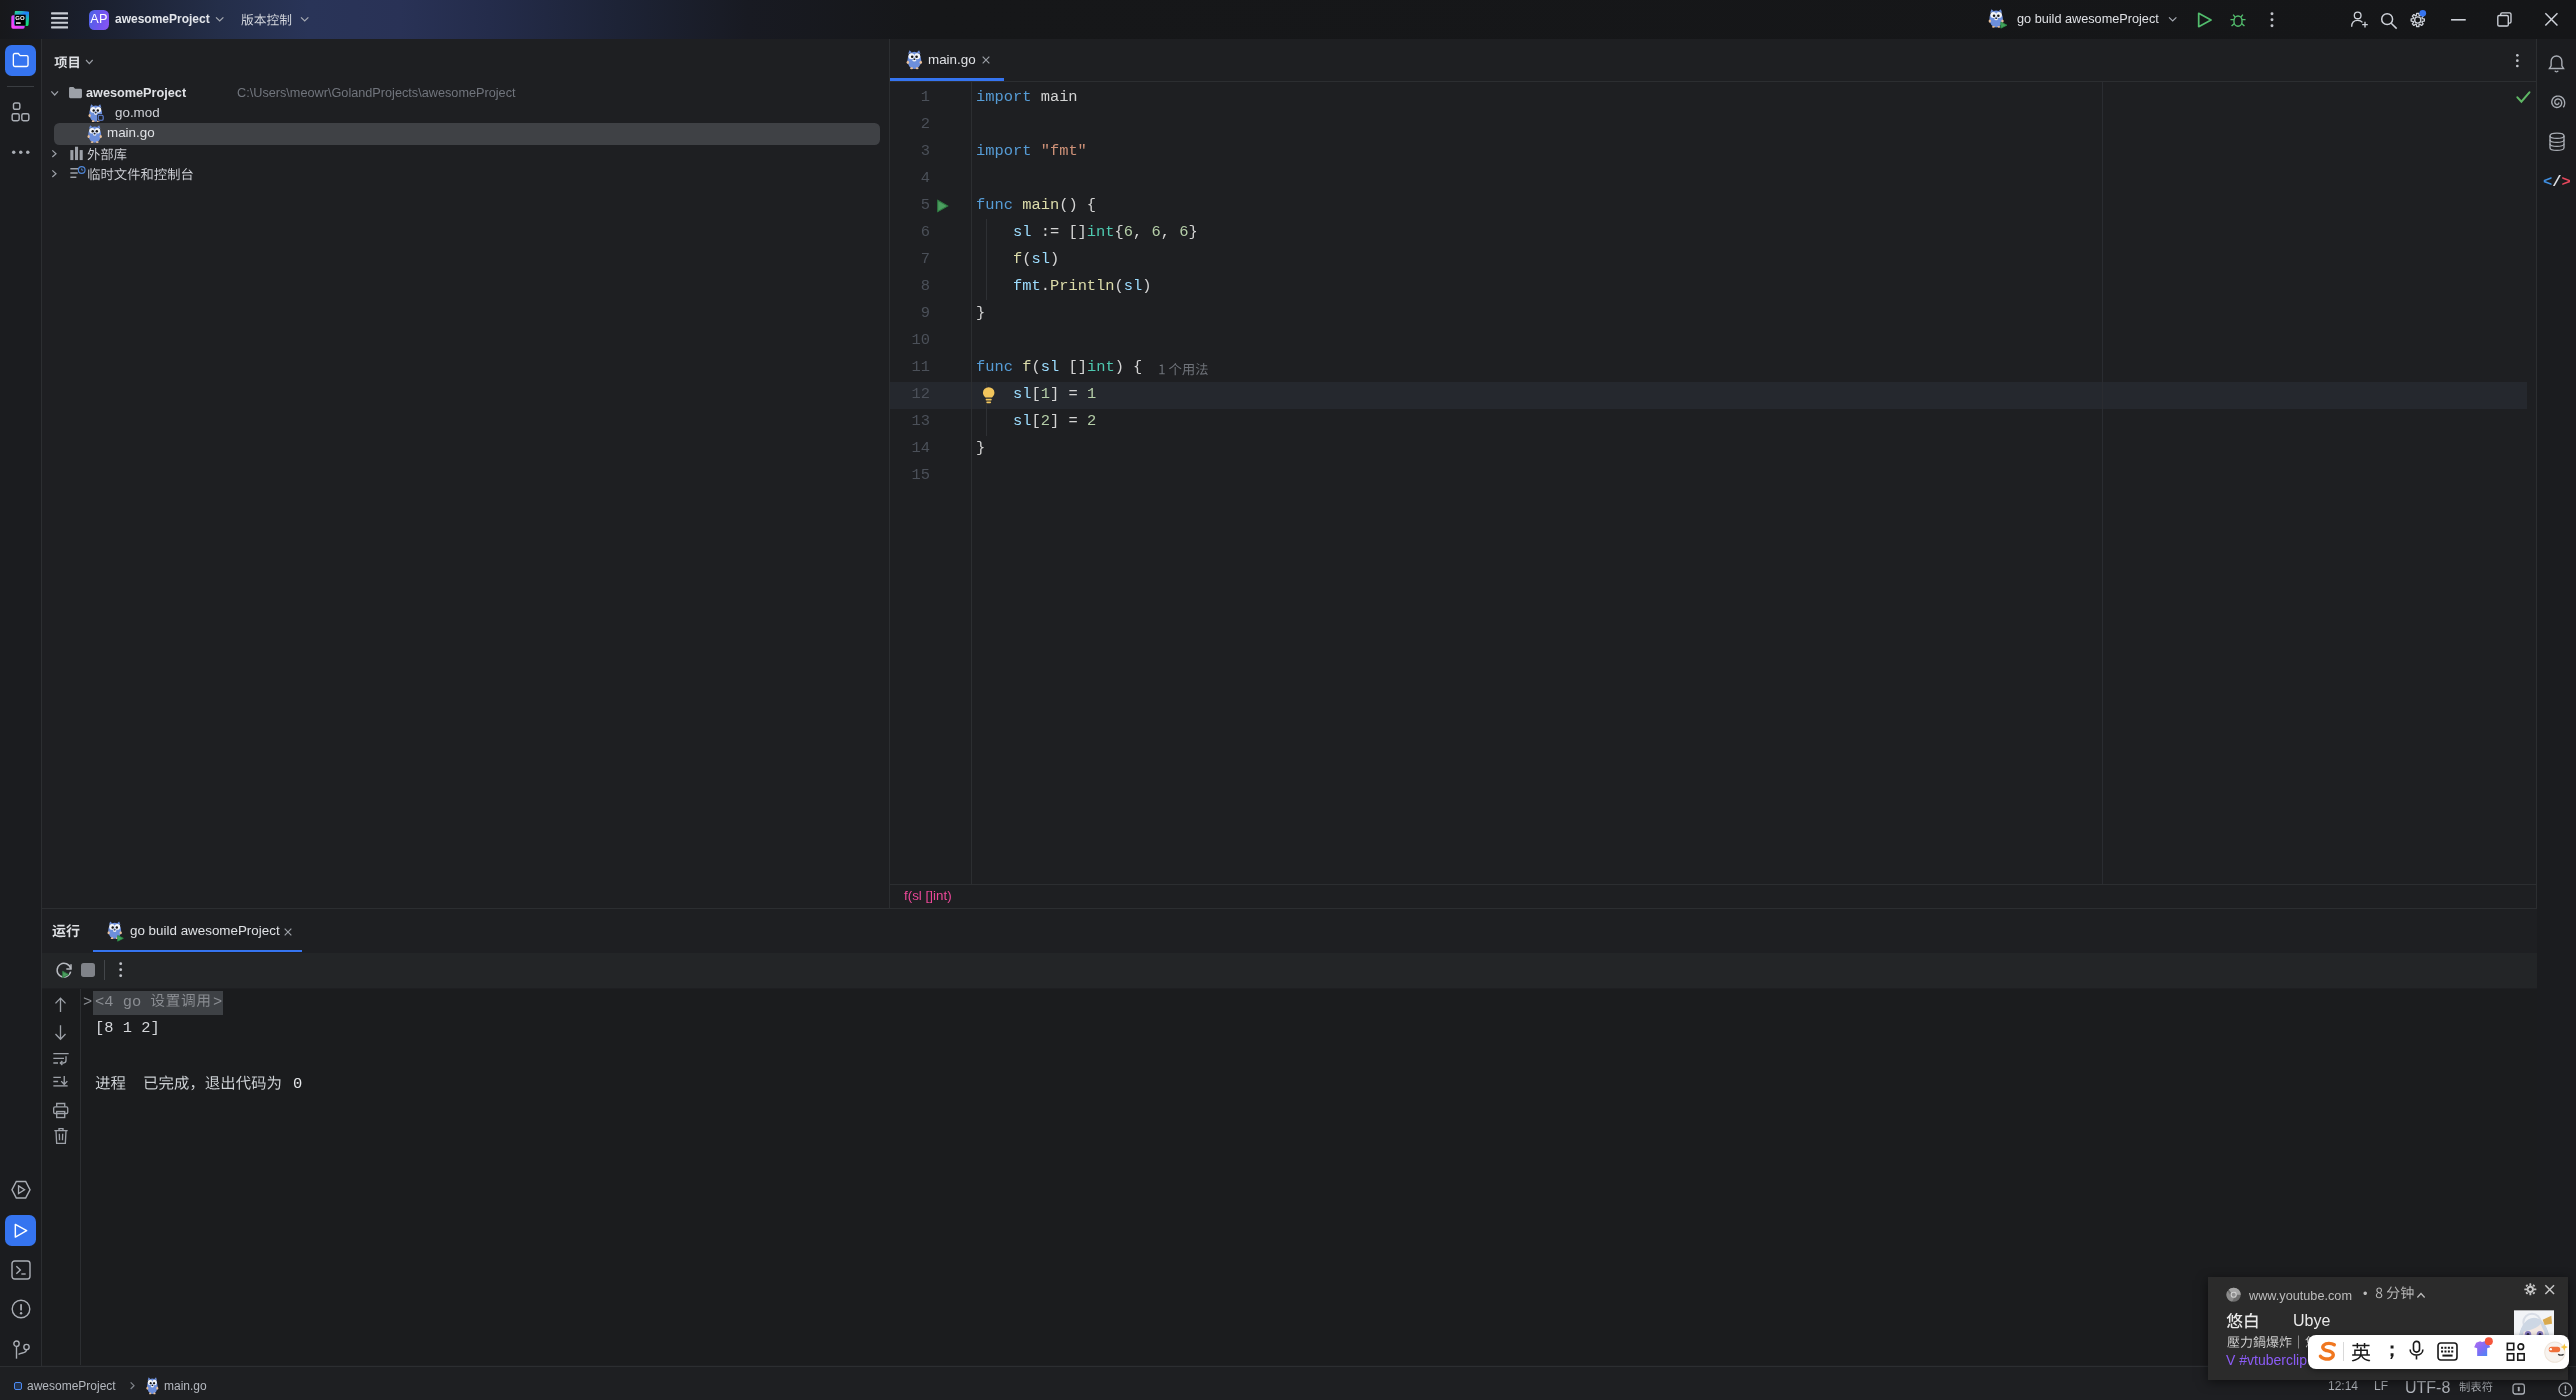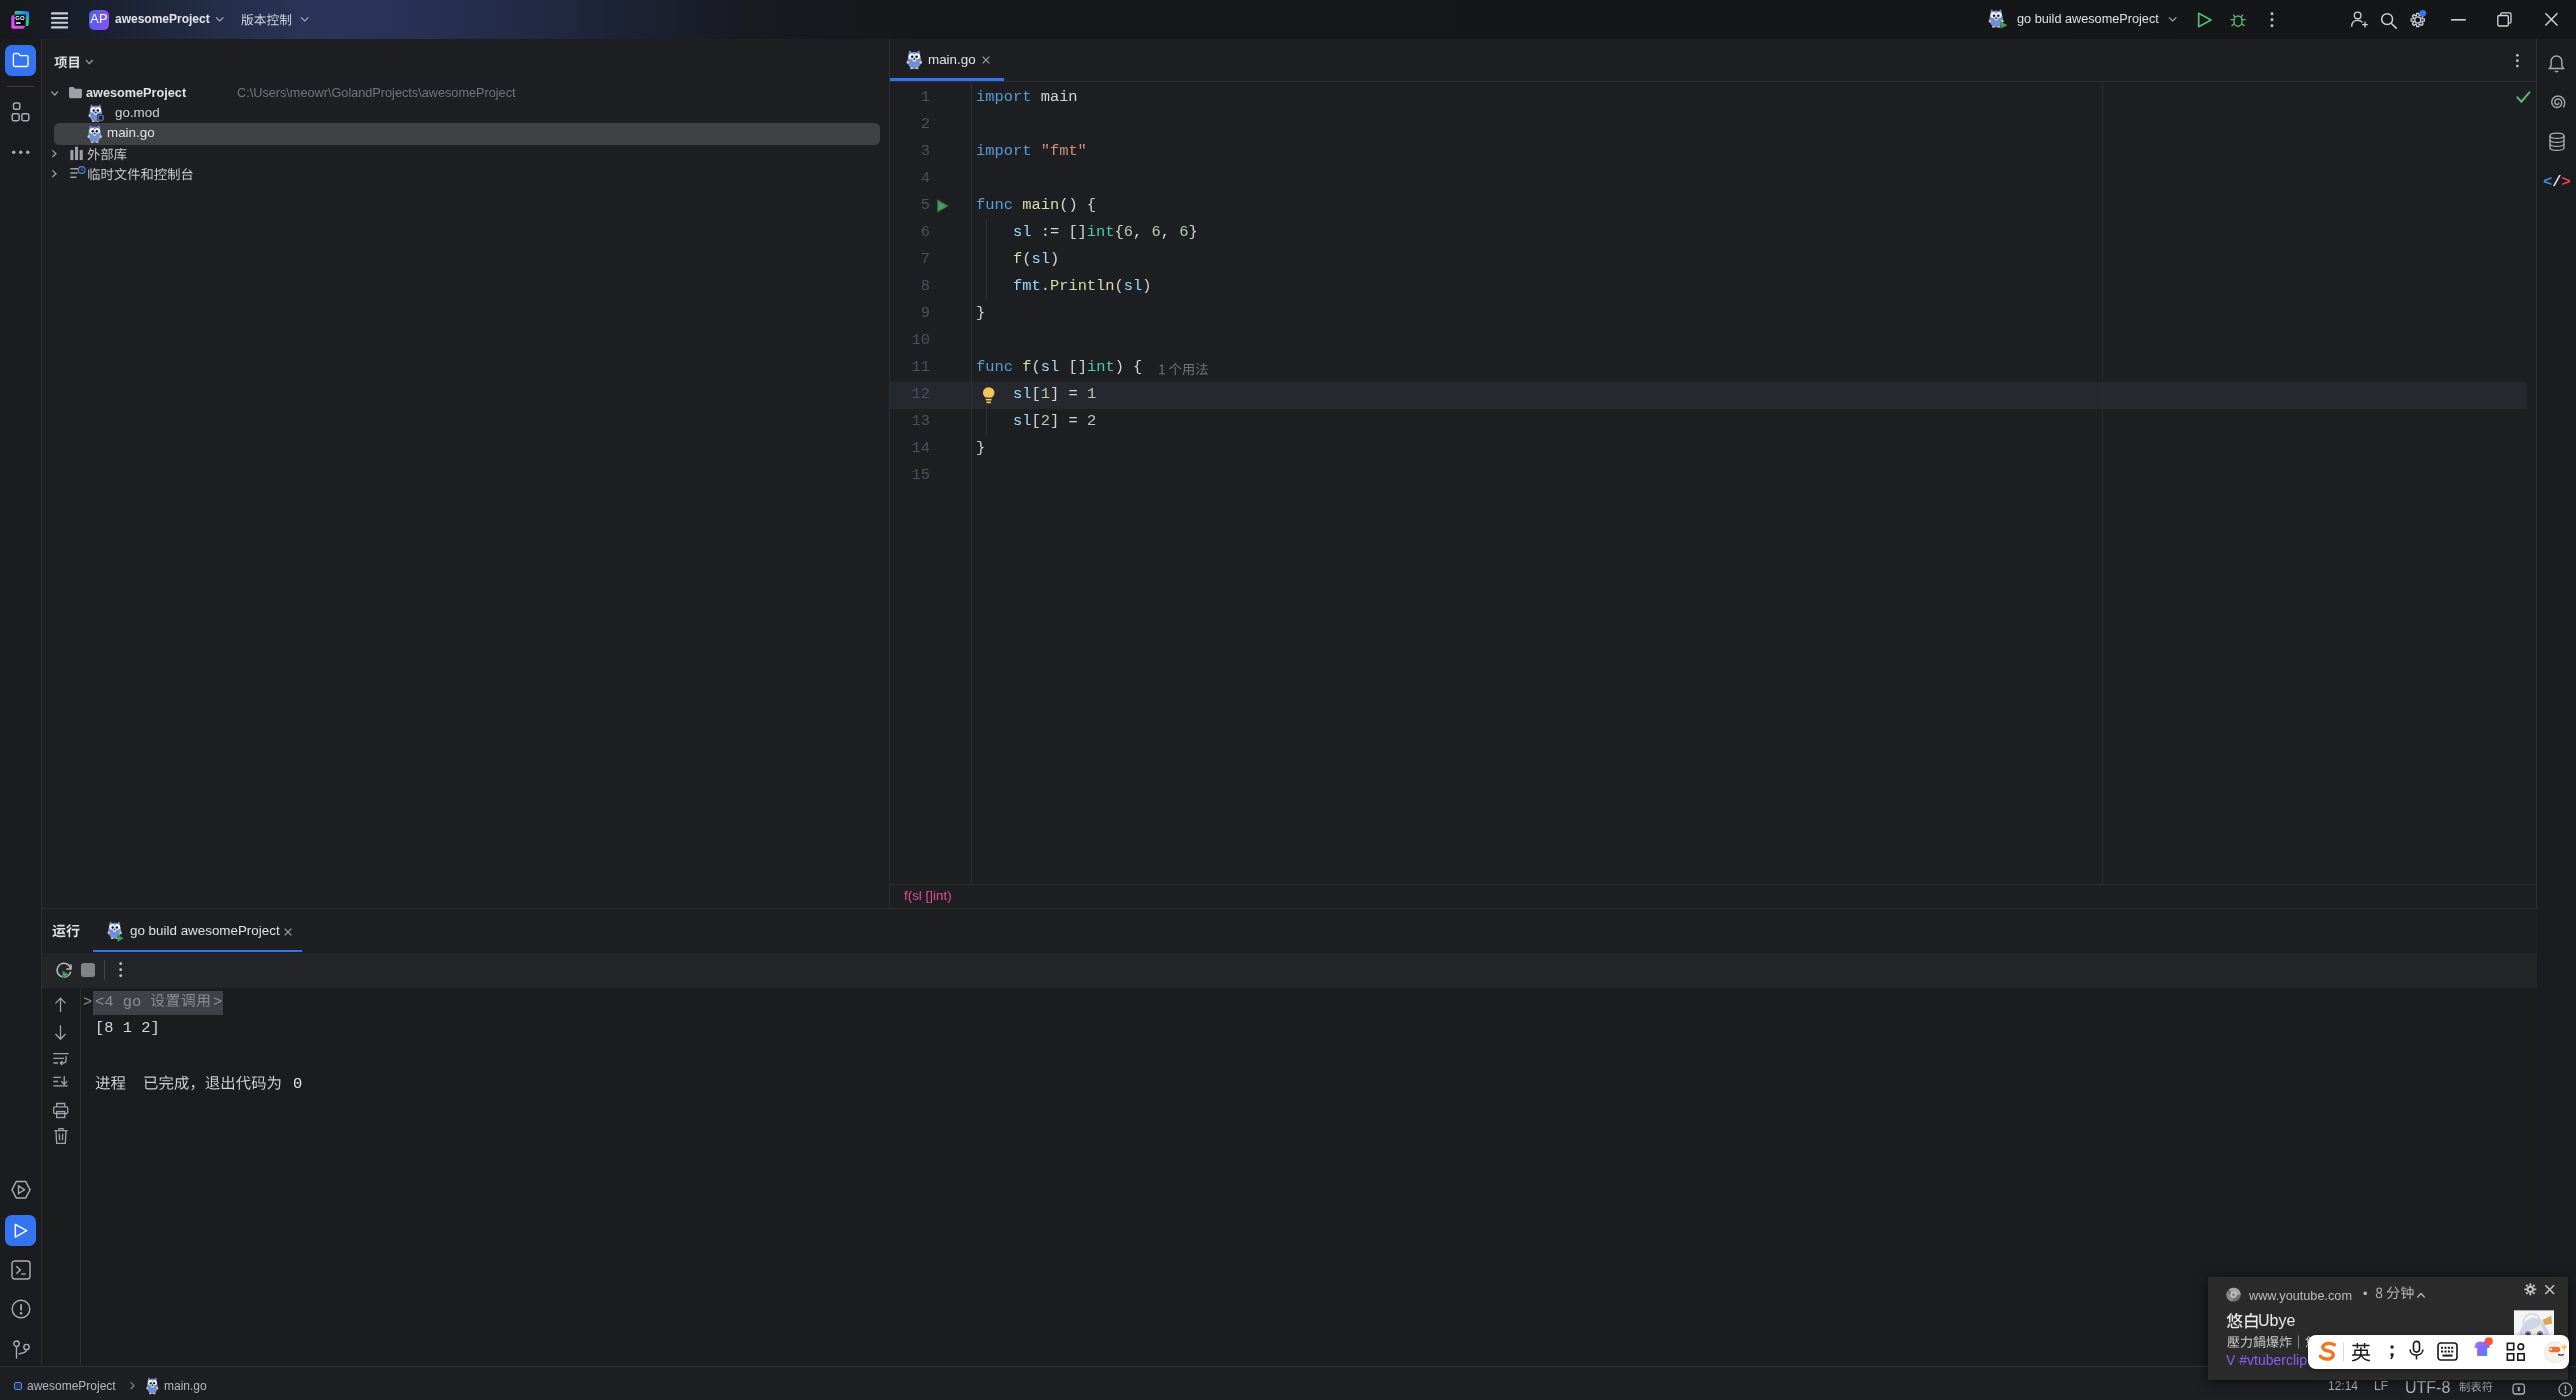--- a/index.html
+++ b/index.html
@@ -539,21 +539,21 @@
   </svg>
   <svg class="abs" style="left:2544px;top:1284px" width="11.4" height="11.4" viewBox="0 0 17 17">
       <path d="M2 2 L15 15 M15 2 L2 15" stroke="#c6c6c6" stroke-width="2.2"></path>
     </svg>
 
   <div class="cjk" style="left:2226px;top:1308px">
       <svg width="34" height="25.5" viewBox="0 0 50 38">
         <path fill="#e9e9e9" d="M6.675000000000001 22.999999999999996V27.299999999999997C6.675000000000001 29.599999999999998 7.5 30.274999999999995 10.675 30.274999999999995C11.325000000000001 30.274999999999995 15.350000000000001 30.274999999999995 16.025000000000002 30.274999999999995C18.575 30.274999999999995 19.3 29.499999999999996 19.6 26.324999999999996C18.975 26.199999999999996 17.975 25.849999999999994 17.475 25.499999999999996C17.325 27.799999999999997 17.125 28.149999999999995 15.875 28.149999999999995C14.925 28.149999999999995 11.55 28.149999999999995 10.850000000000001 28.149999999999995C9.275 28.149999999999995 9.025 27.999999999999996 9.025 27.274999999999995V22.999999999999996ZM9.700000000000001 22.674999999999997C11.4 23.849999999999994 13.625 25.574999999999996 14.675 26.699999999999996L16.35 25.199999999999996C15.25 24.124999999999996 12.975000000000001 22.474999999999994 11.3 21.374999999999996ZM18.625 23.549999999999997C19.875 25.374999999999996 21.375 27.874999999999996 21.975 29.449999999999996L24.25 28.524999999999995C23.55 26.974999999999998 22.025000000000002 24.524999999999995 20.725 22.774999999999995ZM3.725 23.274999999999995C3.225 25.099999999999994 2.275 27.249999999999996 1.125 28.624999999999996L3.225 29.774999999999995C4.375 28.299999999999997 5.2250000000000005 25.949999999999996 5.825 24.074999999999996ZM14.65 7.399999999999995C13.725000000000001 10.049999999999997 12.125 12.574999999999996 10.25 14.249999999999996V10.499999999999996H8.05V20.499999999999996H10.25V14.524999999999995C10.775 14.949999999999996 11.55 15.649999999999995 11.875 16.024999999999995C12.450000000000001 15.474999999999996 13.025 14.849999999999996 13.575000000000001 14.124999999999996C14.175 15.474999999999996 14.9 16.699999999999996 15.775 17.774999999999995C14.475000000000001 18.824999999999996 12.9 19.624999999999996 11.05 20.199999999999996C11.525 20.649999999999995 12.25 21.624999999999996 12.5 22.099999999999994C14.350000000000001 21.399999999999995 15.950000000000001 20.524999999999995 17.325 19.424999999999997C18.85 20.799999999999997 20.700000000000003 21.874999999999996 22.900000000000002 22.574999999999996C23.225 21.924999999999997 23.900000000000002 20.999999999999996 24.400000000000002 20.524999999999995C22.275000000000002 19.974999999999994 20.475 19.049999999999997 18.975 17.824999999999996C20.275000000000002 16.349999999999994 21.25 14.549999999999995 21.900000000000002 12.349999999999994H23.825000000000003V10.249999999999996H15.950000000000001C16.325 9.524999999999995 16.650000000000002 8.749999999999996 16.925 7.9999999999999964ZM19.475 12.349999999999994C19.0 13.849999999999996 18.275000000000002 15.149999999999995 17.35 16.249999999999996C16.375 15.099999999999996 15.600000000000001 13.799999999999995 15.025 12.349999999999994ZM6.550000000000001 7.399999999999995C5.175000000000001 10.074999999999996 2.875 12.749999999999996 0.55 14.449999999999996C1.0 14.899999999999995 1.75 15.874999999999996 2.025 16.324999999999996C2.7 15.774999999999995 3.4000000000000004 15.124999999999996 4.075 14.424999999999995V21.799999999999997H6.275V11.849999999999994C7.175000000000001 10.649999999999995 8.0 9.374999999999996 8.675 8.099999999999994Z M35.825 7.299999999999994C35.575 8.474999999999994 35.075 9.999999999999996 34.6 11.249999999999996H28.375V30.574999999999996H30.75V28.849999999999998H44.2V30.499999999999996H46.675V11.249999999999996H37.275C37.8 10.199999999999996 38.35 8.949999999999996 38.85 7.774999999999995ZM30.75 26.474999999999998V21.124999999999996H44.2V26.474999999999998ZM30.75 18.799999999999997V13.624999999999996H44.2V18.799999999999997Z"></path>
       </svg>
     </div>
-  <div class="abs" style="left:2258px;top:1312px;font-size:16px;font-weight:500;color:#e9e9e9;">Ubye</div>
+  <div class="abs" style="left:2258px;top:1312px;font-size:16px;font-weight:500;color:#e9e9e9;padding-left:35px;">Ubye</div>
   <div class="cjk" style="left:2226px;top:1332px">
       <svg width="268" height="20" viewBox="0 0 399 30">
         <path fill="#d2d2d2" d="M5.538 10.646999999999997H9.204V11.348999999999997H5.538ZM5.538 9.281999999999996H9.204V9.944999999999997H5.538ZM4.4655 8.540999999999997V12.089999999999996H10.335V8.540999999999997ZM15.3855 9.047999999999996C16.0095 9.632999999999997 16.731 10.471499999999997 17.0625 11.036999999999997L17.9595 10.451999999999996C17.628 9.905999999999997 16.887 9.086999999999996 16.263 8.521499999999996ZM2.0475 6.727499999999997V13.591499999999996C2.0475 16.340999999999998 1.9305 20.065499999999997 0.585 22.678499999999996C0.9165 22.814999999999998 1.5015 23.146499999999996 1.755 23.380499999999998C3.159 20.630999999999997 3.3735 16.496999999999996 3.3735 13.591499999999996V7.838999999999997H18.252V6.727499999999997ZM13.7085 8.384999999999996V11.231999999999998V11.270999999999997H11.0175V12.460499999999996H13.65C13.4745 14.117999999999997 12.8115 15.911999999999997 10.5885 17.354999999999997L10.608 17.081999999999997V12.811499999999997H4.1145V18.271499999999996H5.2845V16.496999999999996H9.438V17.101499999999998C9.438 17.276999999999997 9.3795 17.335499999999996 9.165 17.354999999999997C8.97 17.354999999999997 8.2485 17.354999999999997 7.4295 17.335499999999996C7.5855 17.589 7.722 17.920499999999997 7.8 18.193499999999997C8.9115 18.193499999999997 9.633 18.193499999999997 10.0815 18.037499999999998C10.374 17.920499999999997 10.5105 17.784 10.569 17.510999999999996C10.842 17.725499999999997 11.1735 18.037499999999998 11.349 18.271499999999996C13.26 17.042999999999996 14.1375 15.541499999999996 14.547 14.039999999999997C15.171 15.931499999999996 16.185 17.491499999999995 17.706 18.33C17.8815 17.998499999999996 18.2715 17.530499999999996 18.564 17.276999999999997C16.809 16.458 15.7365 14.663999999999998 15.1905 12.460499999999996H18.1155V11.270999999999997H14.8395V8.384999999999996ZM5.2845 15.034499999999998H9.438V15.755999999999997H5.2845ZM5.2845 14.293499999999998V13.591499999999996H9.438V14.293499999999998ZM10.1985 18.388499999999997V19.421999999999997H4.563V20.552999999999997H10.1985V22.132499999999997H3.2175V23.243999999999996H18.408V22.132499999999997H11.622V20.552999999999997H17.1405V19.421999999999997H11.622V18.388499999999997Z M27.495 5.888999999999996V9.262499999999998V10.100999999999997H21.1185V11.602499999999997H27.417C27.1245 15.268499999999996 25.8375 19.558499999999995 20.5335 22.717499999999998C20.904 22.970999999999997 21.4305 23.516999999999996 21.6645 23.867999999999995C27.339 20.416499999999996 28.665 15.658499999999997 28.938000000000002 11.602499999999997H35.6265C35.2365 18.485999999999997 34.8075 21.254999999999995 34.1055 21.917999999999996C33.8715 22.171499999999998 33.618 22.229999999999997 33.2085 22.229999999999997C32.721000000000004 22.229999999999997 31.473 22.210499999999996 30.127499999999998 22.093499999999995C30.42 22.522499999999997 30.5955 23.165999999999997 30.6345 23.594999999999995C31.8435 23.653499999999998 33.091499999999996 23.692499999999995 33.7545 23.633999999999997C34.515 23.555999999999997 34.963499999999996 23.419499999999996 35.4315 22.8345C36.309 21.878999999999998 36.699 18.953999999999997 37.1475 10.880999999999997C37.167 10.666499999999997 37.186499999999995 10.100999999999997 37.186499999999995 10.100999999999997H29.016V9.262499999999998V5.888999999999996Z M51.3825 17.179499999999997H53.6445V19.850999999999996H51.3825ZM50.31 16.0875V20.923499999999997H54.7755V16.0875ZM40.4625 16.789499999999997C40.794 17.939999999999998 41.106 19.441499999999998 41.1645 20.435999999999996L42.1785 20.123999999999995C42.081 19.148999999999997 41.769 17.666999999999998 41.418 16.535999999999998ZM45.552 16.301999999999996C45.3765 17.354999999999997 45.006 18.914999999999996 44.6745 19.889999999999997L45.5715 20.201999999999998C45.903 19.304999999999996 46.293 17.861999999999995 46.644 16.653ZM50.2125 10.822499999999996H52.1625V13.454999999999997H50.2125ZM50.2125 9.652499999999996V7.721999999999998H54.951V13.454999999999997H53.3715V9.652499999999996ZM47.6775 13.454999999999997V23.809499999999996H48.984V14.702999999999996H56.043V22.307999999999996C56.043 22.522499999999997 55.965 22.600499999999997 55.7115 22.619999999999997C55.438500000000005 22.639499999999998 54.6 22.639499999999998 53.625 22.600499999999997C53.82 22.951499999999996 53.9955 23.497499999999995 54.0345 23.848499999999998C55.341 23.848499999999998 56.179500000000004 23.828999999999997 56.706 23.614499999999996C57.213 23.4 57.369 23.029499999999995 57.369 22.307999999999996V13.454999999999997H56.2575V6.493499999999997H48.9645V13.454999999999997ZM43.5045 5.732999999999997C42.6075 7.643999999999997 41.0865 9.457499999999996 39.585 10.607999999999997C39.78 10.958999999999996 40.1115 11.758499999999996 40.1895 12.070499999999997C40.5015 11.816999999999997 40.8135 11.524499999999996 41.1255 11.212499999999997V12.070499999999997H43.017V14.215499999999997H40.092V15.482999999999997H43.017V21.157499999999995L39.858 21.801L40.1895 23.126999999999995C41.9835 22.697999999999997 44.4795 22.112999999999996 46.8195 21.528L46.722 20.357999999999997L44.226 20.884499999999996V15.482999999999997H46.761V14.215499999999997H44.226V12.070499999999997H46.1955V10.822499999999996H41.496C42.237 10.022999999999996 42.9585 9.106499999999997 43.563 8.131499999999997C44.713499999999996 8.969999999999997 45.942 10.003499999999997 46.6635 10.802999999999997L47.346000000000004 9.613499999999997C46.585499999999996 8.852999999999996 45.396 7.877999999999997 44.2065 7.0589999999999975L44.616 6.239999999999997Z M60.138 9.847499999999997C60.0405 11.368499999999997 59.748 13.396499999999996 59.2605 14.605499999999996L60.2355 14.995499999999996C60.723 13.630499999999996 61.0155 11.524499999999996 61.074 9.964499999999997ZM64.35 9.398999999999997C64.13550000000001 10.588499999999996 63.687 12.362999999999998 63.3165 13.454999999999997L64.13550000000001 13.805999999999997C64.545 12.791999999999996 65.0325 11.114999999999997 65.44200000000001 9.808499999999997ZM67.353 18.72C67.86 19.187999999999995 68.4255 19.850999999999996 68.6595 20.318999999999996L69.615 19.656C69.342 19.226999999999997 68.7765 18.583499999999997 68.2695 18.134999999999998ZM67.509 9.515999999999996H74.7045V10.705499999999997H67.509ZM67.509 7.409999999999997H74.7045V8.579999999999997H67.509ZM61.7175 5.947499999999998V12.655499999999996C61.7175 16.223999999999997 61.464 19.889999999999997 59.1825 22.814999999999998C59.475 23.009999999999998 59.9235 23.419499999999996 60.1185 23.711999999999996C61.347 22.171499999999998 62.049 20.435999999999996 62.4585 18.602999999999998C63.102000000000004 19.597499999999997 63.9015 20.865 64.2525 21.566999999999997L65.208 20.592C64.857 20.045999999999996 63.336 17.842499999999998 62.712 17.042999999999996C62.907 15.599999999999998 62.946 14.117999999999997 62.946 12.655499999999996V5.947499999999998ZM72.4815 13.981499999999997V15.385499999999997H69.498V13.981499999999997ZM72.4815 12.889499999999996H69.498V11.719499999999996H72.4815ZM66.2025 6.415499999999996V11.719499999999996H68.172V12.889499999999996H65.676V13.981499999999997H68.172V15.385499999999997H64.974V16.477499999999996H67.977C67.08 17.335499999999996 65.7735 18.1545 64.662 18.563999999999997C64.935 18.758999999999997 65.286 19.187999999999995 65.4615 19.480499999999996C66.807 18.856499999999997 68.4255 17.647499999999997 69.342 16.477499999999996H73.0665C73.905 17.725499999999997 75.387 18.992999999999995 76.7325 19.636499999999998C76.9275 19.343999999999998 77.27850000000001 18.934499999999996 77.5515 18.72C76.401 18.290999999999997 75.114 17.394 74.2755 16.477499999999996H77.064V15.385499999999997H73.8465V13.981499999999997H76.518V12.889499999999996H73.8465V11.719499999999996H76.05V6.415499999999996ZM64.935 21.995999999999995 65.44200000000001 23.048999999999996 70.4145 21.001499999999997V22.444499999999998C70.4145 22.639499999999998 70.3365 22.697999999999997 70.10249999999999 22.717499999999998C69.888 22.737 69.1275 22.737 68.2695 22.697999999999997C68.445 23.009999999999998 68.679 23.477999999999998 68.757 23.7705C69.92699999999999 23.789999999999996 70.6485 23.789999999999996 71.1165 23.594999999999995C71.604 23.419499999999996 71.721 23.107499999999998 71.721 22.464V21.079499999999996C73.281 21.722999999999995 74.84100000000001 22.502999999999997 75.816 23.146499999999996L76.6155 22.249499999999998C75.7965 21.742499999999996 74.568 21.118499999999997 73.2615 20.572499999999998C73.749 20.084999999999997 74.295 19.480499999999996 74.763 18.8955L73.827 18.33C73.4565 18.856499999999997 72.8325 19.636499999999998 72.2865 20.182499999999997L71.721 19.987499999999997V17.042999999999996H70.4145V19.967999999999996C68.3865 20.747999999999998 66.3195 21.528 64.935 21.995999999999995Z M79.638 9.847499999999997C79.56 11.387999999999996 79.2675 13.396499999999996 78.78 14.605499999999996L79.8915 15.053999999999997C80.379 13.669499999999998 80.6715 11.563499999999998 80.73 9.983999999999996ZM84.7275 9.203999999999997C84.4545 10.412999999999997 83.9475 12.187499999999996 83.5185 13.279499999999997L84.3375 13.669499999999998C84.825 12.655499999999996 85.41 10.997999999999998 85.956 9.691499999999996ZM88.2765 5.830499999999997C87.672 8.618999999999996 86.658 11.426999999999996 85.3125 13.240499999999997C85.6635 13.435499999999998 86.2875 13.883999999999997 86.5215 14.117999999999997C87.2235 13.103999999999997 87.8865 11.797499999999998 88.4325 10.354499999999996H89.5245V23.789999999999996H90.9675V18.758999999999997H96.5445V17.432999999999996H90.9675V14.429999999999996H96.369V13.084499999999997H90.9675V10.354499999999996H96.798V8.989499999999996H88.92C89.232 8.053499999999996 89.4855 7.097999999999997 89.7195 6.1229999999999976ZM81.822 5.947499999999998V12.616499999999997C81.822 16.204499999999996 81.51 19.928999999999995 78.7995 22.814999999999998C79.131 23.029499999999995 79.6185 23.536499999999997 79.833 23.848499999999998C81.354 22.269 82.1925 20.474999999999998 82.6605 18.544499999999996C83.421 19.538999999999998 84.396 20.903999999999996 84.825 21.644999999999996L85.8585 20.552999999999997C85.4295 19.987499999999997 83.577 17.647499999999997 82.953 16.984499999999997C83.1675 15.541499999999996 83.2065 14.078999999999997 83.2065 12.616499999999997V5.947499999999998Z M107.6595 5.069999999999997H106.8405V24.569999999999997H107.6595Z M123.3375 8.248499999999996V15.970499999999998H124.722V8.248499999999996ZM122.3625 18.037499999999998V21.547499999999996C122.3625 23.107499999999998 122.967 23.516999999999996 125.2095 23.516999999999996C125.697 23.516999999999996 129.2265 23.516999999999996 129.714 23.516999999999996C131.5665 23.516999999999996 132.054 22.931999999999995 132.249 20.552999999999997C131.859 20.455499999999997 131.235 20.260499999999997 130.9035 20.006999999999998C130.806 21.917999999999996 130.6305 22.190999999999995 129.6165 22.190999999999995C128.817 22.190999999999995 125.8725 22.190999999999995 125.2875 22.190999999999995C124.02 22.190999999999995 123.825 22.073999999999998 123.825 21.528V18.037499999999998ZM124.644 17.725499999999997C126.0285 18.622499999999995 127.8225 19.909499999999998 128.7 20.786999999999995L129.7335 19.850999999999996C128.8365 18.992999999999995 127.023 17.725499999999997 125.6385 16.906499999999998ZM131.6445 18.407999999999998C132.717 19.811999999999998 133.9065 21.742499999999996 134.394 22.990499999999997L135.798 22.385999999999996C135.252 21.176999999999996 134.0235 19.285499999999995 132.9315 17.900999999999996ZM120.159 18.33C119.7495 19.694999999999997 118.989 21.4305 118.053 22.502999999999997L119.3205 23.205C120.276 22.054499999999997 120.9585 20.240999999999996 121.446 18.817499999999995ZM128.427 5.869499999999999C127.6665 8.053499999999996 126.36 10.139999999999997 124.8195 11.485499999999996C125.151 11.719499999999996 125.7165 12.226499999999996 125.9505 12.499499999999998C126.4965 11.972999999999997 127.023 11.348999999999997 127.51050000000001 10.646999999999997C128.037 11.875499999999997 128.7 12.947999999999997 129.4995 13.903499999999998C128.4075 14.800499999999996 127.062 15.482999999999997 125.502 15.989999999999997C125.775 16.262999999999998 126.243 16.867499999999996 126.4185 17.159999999999997C127.959 16.594499999999996 129.3045 15.853499999999997 130.4355 14.917499999999997C131.703 16.106999999999996 133.224 17.003999999999998 135.018 17.569499999999998C135.1935 17.179499999999997 135.6225 16.594499999999996 135.9345 16.301999999999996C134.1795 15.833999999999996 132.678 15.034499999999998 131.4495 13.942499999999997C132.54149999999998 12.752999999999997 133.38 11.290499999999996 133.9065 9.457499999999996H135.525V8.131499999999997H129.012C129.324 7.507499999999997 129.597 6.863999999999997 129.831 6.220499999999998ZM132.3855 9.457499999999996C131.976 10.841999999999997 131.3325 12.011999999999997 130.4745 12.967499999999998C129.5775 11.953499999999996 128.895 10.783499999999997 128.388 9.457499999999996ZM122.2845 5.849999999999998C121.173 7.994999999999997 119.3595 10.139999999999997 117.507 11.504999999999997C117.7995 11.758499999999996 118.287 12.362999999999998 118.4625 12.635999999999997C119.106 12.128999999999996 119.73 11.524499999999996 120.354 10.841999999999997V16.964999999999996H121.7385V9.184499999999996C122.4405 8.267999999999997 123.084 7.273499999999997 123.6105 6.278999999999996Z M145.197 5.7719999999999985C144.963 6.707999999999997 144.5145 7.975499999999997 144.105 8.969999999999997H139.308V23.789999999999996H140.7705V22.3665H151.71V23.692499999999995H153.231V8.969999999999997H145.7235C146.1525 8.092499999999998 146.6205 7.0589999999999975 147.0105 6.103499999999997ZM140.7705 20.903999999999996V16.340999999999998H151.71V20.903999999999996ZM140.7705 14.897999999999996V10.451999999999996H151.71V14.897999999999996Z M163.0395 22.483499999999996C165.945 22.483499999999996 168.168 20.923499999999997 168.168 16.340999999999998V7.936499999999997H166.4325V16.379999999999995C166.4325 19.811999999999998 164.931 20.903999999999996 163.0395 20.903999999999996C161.1675 20.903999999999996 159.705 19.811999999999998 159.705 16.379999999999995V7.936499999999997H157.911V16.340999999999998C157.911 20.923499999999997 160.1145 22.483499999999996 163.0395 22.483499999999996Z M176.514 22.483499999999996C178.93200000000002 22.483499999999996 181.116 20.397 181.116 16.769999999999996C181.116 13.493999999999996 179.63400000000001 11.368499999999997 176.90400000000002 11.368499999999997C175.71450000000002 11.368499999999997 174.54450000000003 12.031499999999998 173.5695 12.850499999999997L173.6475 10.958999999999996V6.707999999999997H171.85350000000003V22.229999999999997H173.27700000000002L173.43300000000002 21.137999999999998H173.51100000000002C174.4275 21.976499999999998 175.53900000000002 22.483499999999996 176.514 22.483499999999996ZM176.22150000000002 20.981999999999996C175.51950000000002 20.981999999999996 174.56400000000002 20.708999999999996 173.6475 19.889999999999997V14.312999999999997C174.64200000000002 13.376999999999997 175.578 12.869999999999997 176.4555 12.869999999999997C178.48350000000002 12.869999999999997 179.26350000000002 14.429999999999996 179.26350000000002 16.789499999999997C179.26350000000002 19.402499999999996 177.97650000000002 20.981999999999996 176.22150000000002 20.981999999999996Z M184.08 26.792999999999996C186.186 26.792999999999996 187.2975 25.193999999999996 188.0385 23.126999999999995L192.0165 11.641499999999997H190.281L188.37 17.510999999999996C188.097 18.466499999999996 187.785 19.538999999999998 187.512 20.513999999999996H187.4145C187.044 19.519499999999997 186.693 18.446999999999996 186.3615 17.510999999999996L184.2165 11.641499999999997H182.364L186.615 22.249499999999998L186.381 23.048999999999996C185.9325 24.355499999999996 185.1915 25.330499999999997 184.002 25.330499999999997C183.7095 25.330499999999997 183.3975 25.232999999999997 183.183 25.154999999999998L182.832 26.5785C183.1635 26.714999999999996 183.5925 26.792999999999996 184.08 26.792999999999996Z M198.354 22.483499999999996C199.7775 22.483499999999996 200.9085 22.015499999999996 201.82500000000002 21.410999999999998L201.20100000000002 20.221499999999995C200.4015 20.747999999999998 199.5825 21.059999999999995 198.549 21.059999999999995C196.5405 21.059999999999995 195.156 19.616999999999997 195.03900000000002 17.354999999999997H202.17600000000002C202.215 17.081999999999997 202.25400000000002 16.730999999999998 202.25400000000002 16.340999999999998C202.25400000000002 13.318499999999997 200.733 11.368499999999997 198.0225 11.368499999999997C195.6045 11.368499999999997 193.28400000000002 13.493999999999996 193.28400000000002 16.945499999999996C193.28400000000002 20.435999999999996 195.5265 22.483499999999996 198.354 22.483499999999996ZM195.01950000000002 16.0875C195.234 13.981499999999997 196.56 12.791999999999996 198.06150000000002 12.791999999999996C199.71900000000002 12.791999999999996 200.69400000000002 13.942499999999997 200.69400000000002 16.0875Z M213.83700000000002 13.981499999999997C214.9095 15.404999999999998 216.2355 17.354999999999997 216.8205 18.544499999999996L218.0685 17.764499999999998C217.425 16.613999999999997 216.0795 14.722499999999997 214.96800000000002 13.337999999999997ZM207.75300000000001 5.810999999999996C207.597 6.746999999999996 207.2655 8.033999999999997 206.95350000000002 8.989499999999996H204.7695V23.282999999999998H206.115V21.742499999999996H211.5555V8.989499999999996H208.299C208.6305 8.150999999999996 209.001 7.0589999999999975 209.3325 6.083999999999996ZM206.115 10.295999999999998H210.21V14.410499999999997H206.115ZM206.115 20.416499999999996V15.697499999999998H210.21V20.416499999999996ZM214.734 5.7719999999999985C214.11 8.462999999999997 213.05700000000002 11.153999999999996 211.7115 12.889499999999996C212.0625 13.084499999999997 212.667 13.493999999999996 212.94 13.727999999999996C213.603 12.791999999999996 214.227 11.602499999999997 214.773 10.276499999999997H219.76500000000001C219.531 18.095999999999997 219.219 21.098999999999997 218.595 21.761999999999997C218.36100000000002 22.034999999999997 218.1465 22.093499999999995 217.75650000000002 22.093499999999995C217.308 22.093499999999995 216.138 22.073999999999998 214.851 21.976499999999998C215.124 22.346999999999998 215.2995 22.970999999999997 215.3385 23.380499999999998C216.4305 23.438999999999997 217.58100000000002 23.477999999999998 218.244 23.419499999999996C218.946 23.341499999999996 219.375 23.185499999999998 219.8235 22.600499999999997C220.6035 21.644999999999996 220.87650000000002 18.622499999999995 221.169 9.671999999999997C221.1885 9.476999999999997 221.1885 8.930999999999997 221.1885 8.930999999999997H215.2995C215.6115 8.014499999999996 215.904 7.039499999999997 216.138 6.083999999999996Z M228.11100000000002 10.646999999999997H231.77700000000002V11.348999999999997H228.11100000000002ZM228.11100000000002 9.281999999999996H231.77700000000002V9.944999999999997H228.11100000000002ZM227.0385 8.540999999999997V12.089999999999996H232.90800000000002V8.540999999999997ZM237.95850000000002 9.047999999999996C238.5825 9.632999999999997 239.304 10.471499999999997 239.6355 11.036999999999997L240.5325 10.451999999999996C240.20100000000002 9.905999999999997 239.46 9.086999999999996 238.836 8.521499999999996ZM224.62050000000002 6.727499999999997V13.591499999999996C224.62050000000002 16.340999999999998 224.5035 20.065499999999997 223.15800000000002 22.678499999999996C223.48950000000002 22.814999999999998 224.0745 23.146499999999996 224.328 23.380499999999998C225.732 20.630999999999997 225.94650000000001 16.496999999999996 225.94650000000001 13.591499999999996V7.838999999999997H240.82500000000002V6.727499999999997ZM236.2815 8.384999999999996V11.231999999999998V11.270999999999997H233.59050000000002V12.460499999999996H236.223C236.0475 14.117999999999997 235.3845 15.911999999999997 233.16150000000002 17.354999999999997L233.181 17.081999999999997V12.811499999999997H226.6875V18.271499999999996H227.85750000000002V16.496999999999996H232.011V17.101499999999998C232.011 17.276999999999997 231.95250000000001 17.335499999999996 231.738 17.354999999999997C231.543 17.354999999999997 230.82150000000001 17.354999999999997 230.0025 17.335499999999996C230.1585 17.589 230.29500000000002 17.920499999999997 230.37300000000002 18.193499999999997C231.4845 18.193499999999997 232.20600000000002 18.193499999999997 232.6545 18.037499999999998C232.947 17.920499999999997 233.08350000000002 17.784 233.142 17.510999999999996C233.41500000000002 17.725499999999997 233.7465 18.037499999999998 233.922 18.271499999999996C235.833 17.042999999999996 236.7105 15.541499999999996 237.12 14.039999999999997C237.744 15.931499999999996 238.758 17.491499999999995 240.279 18.33C240.4545 17.998499999999996 240.8445 17.530499999999996 241.137 17.276999999999997C239.382 16.458 238.3095 14.663999999999998 237.76350000000002 12.460499999999996H240.6885V11.270999999999997H237.4125V8.384999999999996ZM227.85750000000002 15.034499999999998H232.011V15.755999999999997H227.85750000000002ZM227.85750000000002 14.293499999999998V13.591499999999996H232.011V14.293499999999998ZM232.7715 18.388499999999997V19.421999999999997H227.136V20.552999999999997H232.7715V22.132499999999997H225.7905V23.243999999999996H240.981V22.132499999999997H234.195V20.552999999999997H239.7135V19.421999999999997H234.195V18.388499999999997Z M250.068 5.888999999999996V9.262499999999998V10.100999999999997H243.69150000000002V11.602499999999997H249.99C249.69750000000002 15.268499999999996 248.4105 19.558499999999995 243.1065 22.717499999999998C243.477 22.970999999999997 244.0035 23.516999999999996 244.2375 23.867999999999995C249.912 20.416499999999996 251.238 15.658499999999997 251.511 11.602499999999997H258.1995C257.8095 18.485999999999997 257.3805 21.254999999999995 256.6785 21.917999999999996C256.4445 22.171499999999998 256.19100000000003 22.229999999999997 255.7815 22.229999999999997C255.294 22.229999999999997 254.04600000000002 22.210499999999996 252.7005 22.093499999999995C252.993 22.522499999999997 253.1685 23.165999999999997 253.2075 23.594999999999995C254.4165 23.653499999999998 255.6645 23.692499999999995 256.3275 23.633999999999997C257.088 23.555999999999997 257.5365 23.419499999999996 258.0045 22.8345C258.882 21.878999999999998 259.272 18.953999999999997 259.7205 10.880999999999997C259.74 10.666499999999997 259.7595 10.100999999999997 259.7595 10.100999999999997H251.589V9.262499999999998V5.888999999999996Z M273.9555 17.179499999999997H276.2175V19.850999999999996H273.9555ZM272.883 16.0875V20.923499999999997H277.3485V16.0875ZM263.03549999999996 16.789499999999997C263.36699999999996 17.939999999999998 263.679 19.441499999999998 263.73749999999995 20.435999999999996L264.75149999999996 20.123999999999995C264.654 19.148999999999997 264.342 17.666999999999998 263.991 16.535999999999998ZM268.125 16.301999999999996C267.9495 17.354999999999997 267.57899999999995 18.914999999999996 267.2475 19.889999999999997L268.1445 20.201999999999998C268.476 19.304999999999996 268.866 17.861999999999995 269.217 16.653ZM272.78549999999996 10.822499999999996H274.7355V13.454999999999997H272.78549999999996ZM272.78549999999996 9.652499999999996V7.721999999999998H277.524V13.454999999999997H275.9445V9.652499999999996ZM270.2505 13.454999999999997V23.809499999999996H271.55699999999996V14.702999999999996H278.616V22.307999999999996C278.616 22.522499999999997 278.53799999999995 22.600499999999997 278.2845 22.619999999999997C278.01149999999996 22.639499999999998 277.173 22.639499999999998 276.198 22.600499999999997C276.393 22.951499999999996 276.5685 23.497499999999995 276.60749999999996 23.848499999999998C277.914 23.848499999999998 278.7525 23.828999999999997 279.279 23.614499999999996C279.786 23.4 279.942 23.029499999999995 279.942 22.307999999999996V13.454999999999997H278.8305V6.493499999999997H271.53749999999997V13.454999999999997ZM266.0775 5.732999999999997C265.1805 7.643999999999997 263.6595 9.457499999999996 262.15799999999996 10.607999999999997C262.35299999999995 10.958999999999996 262.68449999999996 11.758499999999996 262.7625 12.070499999999997C263.0745 11.816999999999997 263.38649999999996 11.524499999999996 263.69849999999997 11.212499999999997V12.070499999999997H265.59V14.215499999999997H262.66499999999996V15.482999999999997H265.59V21.157499999999995L262.431 21.801L262.7625 23.126999999999995C264.55649999999997 22.697999999999997 267.05249999999995 22.112999999999996 269.3925 21.528L269.29499999999996 20.357999999999997L266.799 20.884499999999996V15.482999999999997H269.334V14.215499999999997H266.799V12.070499999999997H268.76849999999996V10.822499999999996H264.06899999999996C264.81 10.022999999999996 265.5315 9.106499999999997 266.13599999999997 8.131499999999997C267.2865 8.969999999999997 268.515 10.003499999999997 269.2365 10.802999999999997L269.919 9.613499999999997C269.1585 8.852999999999996 267.969 7.877999999999997 266.7795 7.0589999999999975L267.18899999999996 6.239999999999997Z M282.71099999999996 9.847499999999997C282.6135 11.368499999999997 282.32099999999997 13.396499999999996 281.83349999999996 14.605499999999996L282.8085 14.995499999999996C283.296 13.630499999999996 283.58849999999995 11.524499999999996 283.647 9.964499999999997ZM286.923 9.398999999999997C286.70849999999996 10.588499999999996 286.26 12.362999999999998 285.8895 13.454999999999997L286.70849999999996 13.805999999999997C287.118 12.791999999999996 287.6055 11.114999999999997 288.015 9.808499999999997ZM289.926 18.72C290.433 19.187999999999995 290.9985 19.850999999999996 291.23249999999996 20.318999999999996L292.188 19.656C291.91499999999996 19.226999999999997 291.3495 18.583499999999997 290.8425 18.134999999999998ZM290.082 9.515999999999996H297.2775V10.705499999999997H290.082ZM290.082 7.409999999999997H297.2775V8.579999999999997H290.082ZM284.29049999999995 5.947499999999998V12.655499999999996C284.29049999999995 16.223999999999997 284.037 19.889999999999997 281.7555 22.814999999999998C282.048 23.009999999999998 282.49649999999997 23.419499999999996 282.69149999999996 23.711999999999996C283.91999999999996 22.171499999999998 284.62199999999996 20.435999999999996 285.0315 18.602999999999998C285.67499999999995 19.597499999999997 286.4745 20.865 286.8255 21.566999999999997L287.781 20.592C287.43 20.045999999999996 285.909 17.842499999999998 285.28499999999997 17.042999999999996C285.47999999999996 15.599999999999998 285.519 14.117999999999997 285.519 12.655499999999996V5.947499999999998ZM295.05449999999996 13.981499999999997V15.385499999999997H292.07099999999997V13.981499999999997ZM295.05449999999996 12.889499999999996H292.07099999999997V11.719499999999996H295.05449999999996ZM288.77549999999997 6.415499999999996V11.719499999999996H290.745V12.889499999999996H288.24899999999997V13.981499999999997H290.745V15.385499999999997H287.54699999999997V16.477499999999996H290.54999999999995C289.65299999999996 17.335499999999996 288.3465 18.1545 287.23499999999996 18.563999999999997C287.508 18.758999999999997 287.859 19.187999999999995 288.0345 19.480499999999996C289.38 18.856499999999997 290.9985 17.647499999999997 291.91499999999996 16.477499999999996H295.6395C296.47799999999995 17.725499999999997 297.96 18.992999999999995 299.3055 19.636499999999998C299.5005 19.343999999999998 299.8515 18.934499999999996 300.12449999999995 18.72C298.974 18.290999999999997 297.68699999999995 17.394 296.8485 16.477499999999996H299.637V15.385499999999997H296.41949999999997V13.981499999999997H299.091V12.889499999999996H296.41949999999997V11.719499999999996H298.623V6.415499999999996ZM287.508 21.995999999999995 288.015 23.048999999999996 292.98749999999995 21.001499999999997V22.444499999999998C292.98749999999995 22.639499999999998 292.9095 22.697999999999997 292.6755 22.717499999999998C292.46099999999996 22.737 291.7005 22.737 290.8425 22.697999999999997C291.018 23.009999999999998 291.25199999999995 23.477999999999998 291.33 23.7705C292.5 23.789999999999996 293.2215 23.789999999999996 293.68949999999995 23.594999999999995C294.17699999999996 23.419499999999996 294.294 23.107499999999998 294.294 22.464V21.079499999999996C295.854 21.722999999999995 297.414 22.502999999999997 298.38899999999995 23.146499999999996L299.1885 22.249499999999998C298.36949999999996 21.742499999999996 297.14099999999996 21.118499999999997 295.8345 20.572499999999998C296.322 20.084999999999997 296.868 19.480499999999996 297.33599999999996 18.8955L296.4 18.33C296.0295 18.856499999999997 295.40549999999996 19.636499999999998 294.85949999999997 20.182499999999997L294.294 19.987499999999997V17.042999999999996H292.98749999999995V19.967999999999996C290.9595 20.747999999999998 288.8925 21.528 287.508 21.995999999999995Z M302.21099999999996 9.847499999999997C302.133 11.387999999999996 301.84049999999996 13.396499999999996 301.35299999999995 14.605499999999996L302.4645 15.053999999999997C302.952 13.669499999999998 303.24449999999996 11.563499999999998 303.303 9.983999999999996ZM307.3005 9.203999999999997C307.0275 10.412999999999997 306.52049999999997 12.187499999999996 306.0915 13.279499999999997L306.91049999999996 13.669499999999998C307.39799999999997 12.655499999999996 307.983 10.997999999999998 308.529 9.691499999999996ZM310.8495 5.830499999999997C310.245 8.618999999999996 309.231 11.426999999999996 307.8855 13.240499999999997C308.2365 13.435499999999998 308.8605 13.883999999999997 309.0945 14.117999999999997C309.7965 13.103999999999997 310.4595 11.797499999999998 311.0055 10.354499999999996H312.09749999999997V23.789999999999996H313.54049999999995V18.758999999999997H319.11749999999995V17.432999999999996H313.54049999999995V14.429999999999996H318.942V13.084499999999997H313.54049999999995V10.354499999999996H319.371V8.989499999999996H311.493C311.80499999999995 8.053499999999996 312.0585 7.097999999999997 312.29249999999996 6.1229999999999976ZM304.395 5.947499999999998V12.616499999999997C304.395 16.204499999999996 304.08299999999997 19.928999999999995 301.3725 22.814999999999998C301.70399999999995 23.029499999999995 302.19149999999996 23.536499999999997 302.406 23.848499999999998C303.92699999999996 22.269 304.7655 20.474999999999998 305.2335 18.544499999999996C305.99399999999997 19.538999999999998 306.969 20.903999999999996 307.39799999999997 21.644999999999996L308.43149999999997 20.552999999999997C308.0025 19.987499999999997 306.15 17.647499999999997 305.52599999999995 16.984499999999997C305.7405 15.541499999999996 305.7795 14.078999999999997 305.7795 12.616499999999997V5.947499999999998Z M329.0625 5.869499999999999C329.043 7.409999999999997 329.0625 9.379499999999997 328.77 11.446499999999997H321.282V12.947999999999997H328.51649999999995C327.7365 16.653 325.7865 20.435999999999996 320.9115 22.541999999999998C321.32099999999997 22.853999999999996 321.789 23.380499999999998 322.02299999999997 23.750999999999998C326.781 21.566999999999997 328.887 17.822999999999997 329.8425 14.059499999999996C331.3635 18.505499999999998 333.87899999999996 21.956999999999997 337.662 23.750999999999998C337.91549999999995 23.321999999999996 338.38349999999997 22.717499999999998 338.75399999999996 22.385999999999996C334.971 20.806499999999996 332.4165 17.257499999999997 331.0515 12.947999999999997H338.442V11.446499999999997H330.33C330.60299999999995 9.398999999999997 330.6225 7.448999999999996 330.642 5.869499999999999Z M348.465 5.849999999999998V9.262499999999998H344.721C345.0915 8.365499999999997 345.423 7.409999999999997 345.69599999999997 6.434999999999997L344.17499999999995 6.1229999999999976C343.47299999999996 8.774999999999997 342.26399999999995 11.387999999999996 340.743 13.045499999999997C341.1135 13.201499999999998 341.835 13.591499999999996 342.147 13.805999999999997C342.8295 12.967499999999998 343.47299999999996 11.914499999999997 344.058 10.744499999999997H348.465V11.914499999999997C348.465 12.811499999999997 348.426 13.727999999999996 348.27 14.624999999999996H340.626V16.0875H347.9385C347.11949999999996 18.622499999999995 345.1305 20.942999999999998 340.392 22.541999999999998C340.70399999999995 22.8345 341.133 23.458499999999997 341.3085 23.809499999999996C346.3005 22.093499999999995 348.465 19.538999999999998 349.36199999999997 16.730999999999998C350.883 20.357999999999997 353.457 22.737 357.53249999999997 23.789999999999996C357.74699999999996 23.4 358.176 22.775999999999996 358.5075 22.464C354.5295 21.566999999999997 351.9555 19.382999999999996 350.60999999999996 16.0875H358.0395V14.624999999999996H349.83C349.947 13.727999999999996 349.986 12.811499999999997 349.986 11.914499999999997V10.744499999999997H356.4015V9.262499999999998H349.986V5.849999999999998Z M362.11499999999995 19.129499999999997C361.608 20.572499999999998 360.75 22.015499999999996 359.7165 22.970999999999997C360.048 23.165999999999997 360.633 23.594999999999995 360.906 23.828999999999997C361.91999999999996 22.775999999999996 362.93399999999997 21.118499999999997 363.5385 19.480499999999996ZM364.90349999999995 19.675499999999996C365.6445 20.611499999999996 366.46349999999995 21.878999999999998 366.834 22.717499999999998L368.0625 22.054499999999997C367.692 21.254999999999995 366.873 20.0265 366.07349999999997 19.109999999999996ZM362.193 11.426999999999996H366.2295V13.883999999999997H362.193ZM362.193 15.034499999999998H366.2295V17.530499999999996H362.193ZM362.193 7.819499999999996H366.2295V10.256999999999996H362.193ZM370.8315 10.841999999999997H374.751C374.361 13.318499999999997 373.75649999999996 15.443999999999997 372.85949999999997 17.2185C371.9235 15.365999999999996 371.2605 13.220999999999997 370.81199999999995 10.880999999999997ZM360.8085 6.6104999999999965V18.739499999999996H367.67249999999996V14.624999999999996L368.4525 15.248999999999997C368.979 14.585999999999997 369.447 13.825499999999996 369.876 12.986999999999997C370.4025 15.112499999999997 371.085 17.0235 371.98199999999997 18.680999999999997C370.89 20.2995 369.42749999999995 21.547499999999996 367.49699999999996 22.502999999999997C367.7895 22.8345 368.238 23.477999999999998 368.394 23.828999999999997C370.24649999999997 22.8345 371.68949999999995 21.605999999999998 372.84 20.084999999999997C373.93199999999996 21.664499999999997 375.29699999999997 22.931999999999995 376.9935 23.809499999999996C377.22749999999996 23.4 377.6955 22.814999999999998 378.0465 22.522499999999997C376.272 21.722999999999995 374.8485 20.397 373.73699999999997 18.72C374.98499999999996 16.594499999999996 375.765 14.000999999999998 376.2915 10.841999999999997H377.8125V9.457499999999996H371.29949999999997C371.65049999999997 8.384999999999996 371.943 7.253999999999998 372.17699999999996 6.083999999999996L370.656 5.830499999999997C370.09049999999996 8.852999999999996 369.1155 11.719499999999996 367.67249999999996 13.708499999999997V6.6104999999999965Z M380.4645 7.370999999999997V8.813999999999997H393.10049999999995C391.638 10.198499999999997 389.493 11.719499999999996 387.621 12.655499999999996V21.878999999999998C387.621 22.210499999999996 387.50399999999996 22.327499999999997 387.075 22.327499999999997C386.62649999999996 22.3665 385.125 22.3665 383.50649999999996 22.307999999999996C383.7405 22.737 384.01349999999996 23.360999999999997 384.0915 23.789999999999996C386.0805 23.789999999999996 387.36749999999995 23.7705 388.128 23.555999999999997C388.90799999999996 23.321999999999996 389.1615 22.873499999999996 389.1615 21.8985V13.396499999999996C391.599 12.070499999999997 394.251 10.022999999999996 395.9865 8.131499999999997L394.83599999999996 7.2929999999999975L394.5045 7.370999999999997Z"></path>
       </svg>
     </div>
   <div class="abs" style="left:2226px;top:1352px;font-size:14px;color:#8b5cf6;">V #vtuberclip</div>
 
   <svg class="abs" style="left:2514px;top:1310px" width="40" height="54" viewBox="0 0 60 80">
     <rect width="60" height="80" fill="#f2f4f7"></rect>
     <circle cx="27" cy="18" r="13" fill="none" stroke="#d8dde6" stroke-width="3"></circle>

